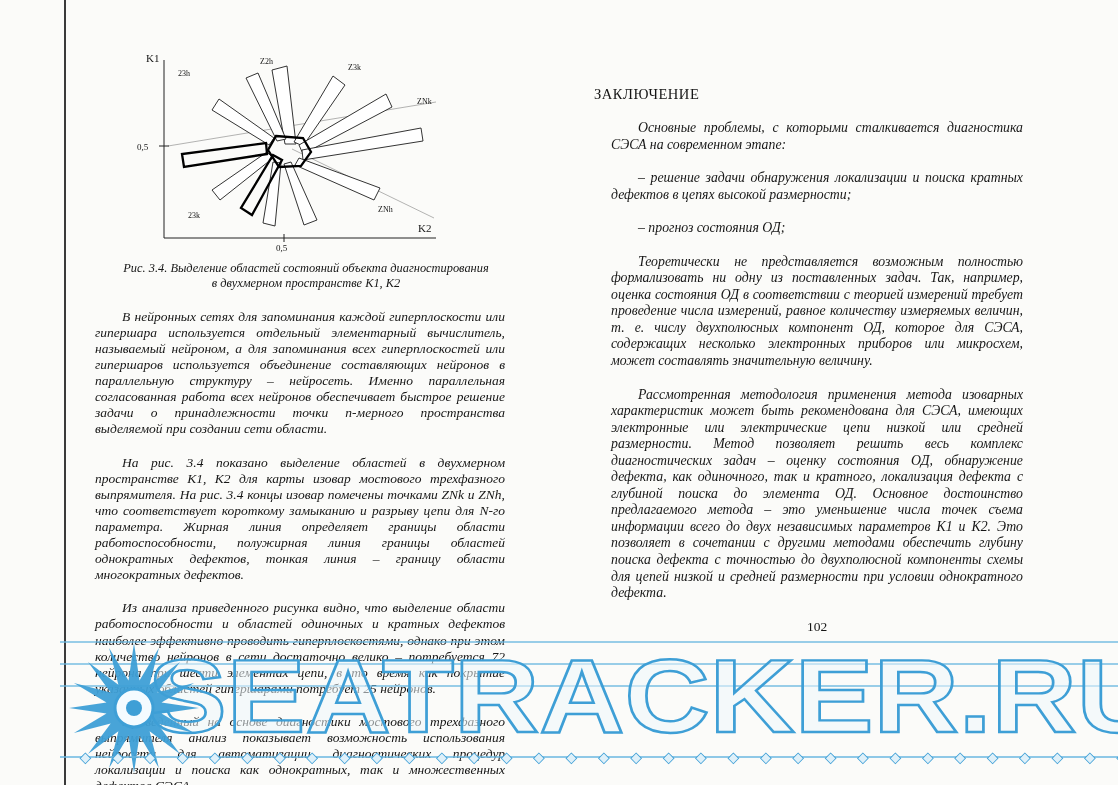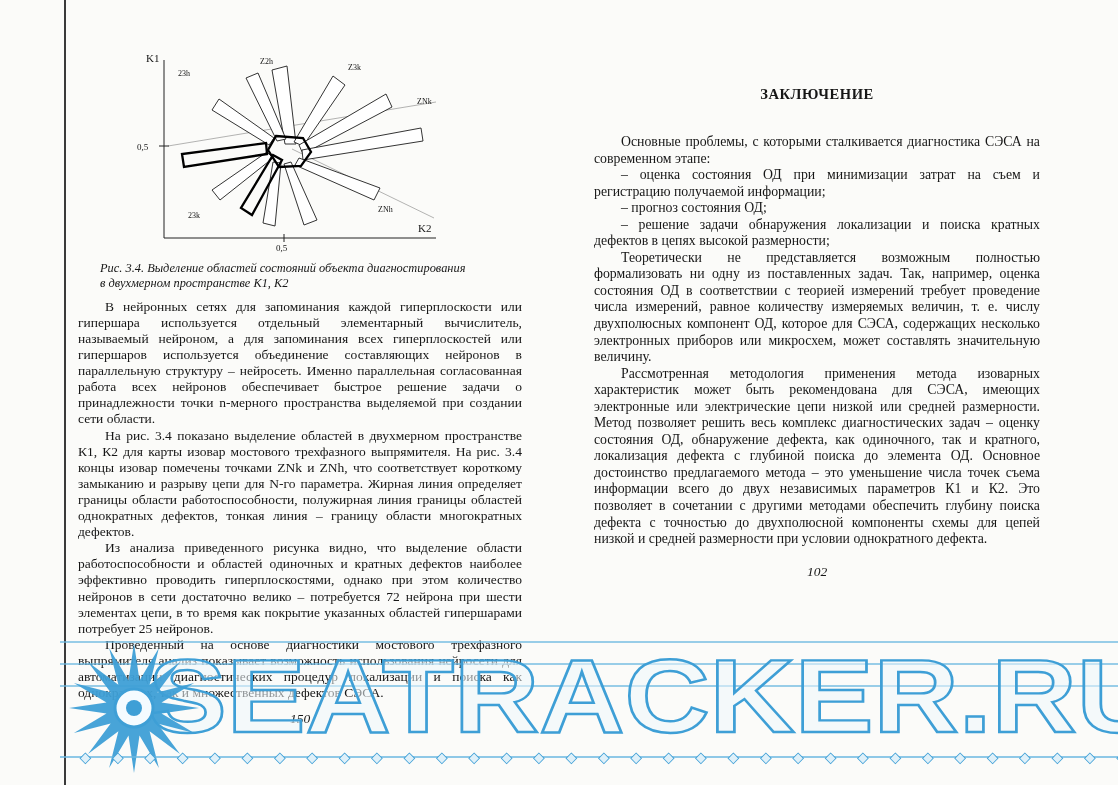--- a/index.html
+++ b/index.html
@@ -20,43 +20,45 @@
   }
   .page { position: absolute; top: 0; }
   .page-left  { left: 78px;  width: 444px; }
   .page-right { left: 594px; width: 446px; }
 
   .figure-wrap { margin: 46px 0 0 56px; width: 316px; }
   .figure-wrap svg { display: block; }
   .fig-caption {
     margin: 8px 0 0 -34px;
     width: 412px;
+    text-align: center;
     font-style: italic;
     font-size: 12.4px;
     line-height: 15.4px;
   }
 
   .body-text { margin-top: 7px; }
   p.para {
-    margin: 0;
+    margin: 17px;
     text-align: justify;
     text-indent: 27px;
     font-size: 13.5px;
     line-height: 16.1px;
+    font-style: italic;
   }
   .page-right p.para { font-size: 13.8px; line-height: 16.55px; }
 
   .heading {
-    margin: 86px 0 31px 0;
-    text-align: center;
-    font-weight: bold;
+    margin: 86px 0 16px 0;
+    text-align: left;
+    font-weight: normal;
     font-size: 14.6px;
     letter-spacing: 0.5px;
   }
-  .page-num { text-align: center; font-size: 13.5px; margin-top: 10px; font-style: italic; }
+  .page-num { text-align: center; font-size: 13.5px; margin-top: 10px; }
   .page-right .page-num { margin-top: 16px; }
 
   .fig-label { font-family: "Liberation Serif", serif; }
 
   .watermark {
     position: absolute; left: 16px; top: 610px;
     width: 1118px; height: 175px;
     pointer-events: none;
     padding-left: 44px;
   }
@@ -131,23 +133,22 @@
     </div>
 
     <div class="page-num">150</div>
   </div>
 
   <div class="page page-right">
     <div class="heading">ЗАКЛЮЧЕНИЕ</div>
 
     <div class="body-text">
       <p class="para">Основные проблемы, с которыми сталкивается диагностика СЭСА на современном этапе:</p>
-      <p class="para">–  оценка состояния ОД при минимизации затрат на съем и регистрацию получаемой информации;</p>
+      <p class="para">–  решение задачи обнаружения локализации и поиска кратных дефектов в цепях высокой размерности;</p>
       <p class="para">–  прогноз состояния ОД;</p>
-      <p class="para">–  решение задачи обнаружения локализации и поиска кратных дефектов в цепях высокой размерности;</p>
       <p class="para">Теоретически не представляется возможным полностью формализовать ни одну из поставленных задач. Так, например, оценка состояния ОД в соответствии с теорией измерений требует проведение числа измерений, равное количеству измеряемых величин, т. е. числу двухполюсных компонент ОД, которое для СЭСА, содержащих несколько электронных приборов или микросхем, может составлять значительную величину.</p>
       <p class="para">Рассмотренная методология применения метода изоварных характеристик может быть рекомендована для СЭСА, имеющих электронные или электрические цепи низкой или средней размерности. Метод позволяет решить весь комплекс диагностических задач – оценку состояния ОД, обнаружение дефекта, как одиночного, так и кратного, локализация дефекта с глубиной поиска до элемента ОД. Основное достоинство предлагаемого метода – это уменьшение числа точек съема информации всего до двух независимых параметров К1 и К2. Это позволяет в сочетании с другими методами обеспечить глубину поиска дефекта с точностью до двухполюсной компоненты схемы для цепей низкой и средней размерности при условии однократного дефекта.</p>
     </div>
 
     <div class="page-num">102</div>
   </div>
 
   <div class="watermark">
     <svg width="1118" height="175" viewBox="0 0 1118 175">
 

